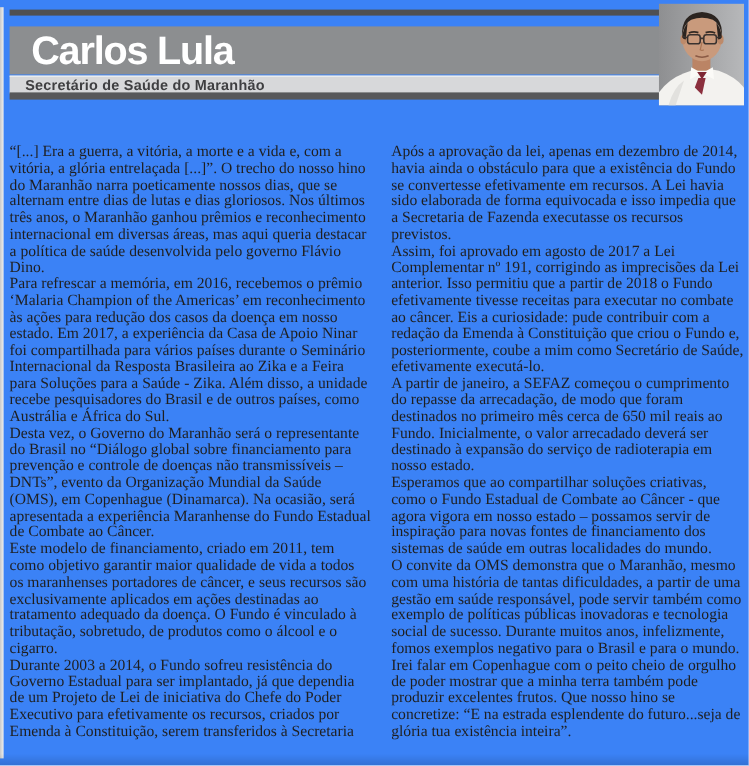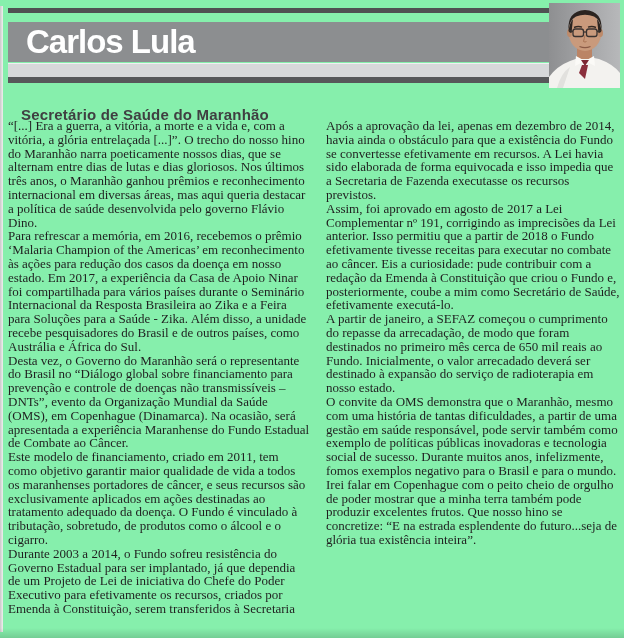--- a/index.html
+++ b/index.html
@@ -1,17 +1,17 @@
 <!DOCTYPE html>
 <html lang="pt"><head>
 <meta charset="utf-8">
 <style>
   html,body{margin:0;padding:0;background:#ffffff;}
   #page{
-    position:relative;width:624px;height:638px;background:#86efac;
+    position:relative;width:624px;height:638px;background:#3b82f6;
     overflow:hidden;font-family:"Liberation Serif",serif;
   }
   .scan-edge{
     position:absolute;left:0;top:6px;width:3px;height:626px;
     background:linear-gradient(to right,#c9c9c9,#efefef);
   }
   
   .rule{position:absolute;left:8px;width:608px;height:5px;background:#4f5052;}
   .rule-top{top:8px;}
   .rule-bottom{top:77px;height:6px;background:#57585a;}
@@ -24,21 +24,21 @@
     font-family:"Liberation Sans",sans-serif;font-weight:bold;
     font-size:33px;letter-spacing:-1px;color:#ffffff;
   }
   .title-band{
     position:absolute;left:8px;top:63px;width:608px;height:14px;
     background:#d7d8da;border-top:1px solid #eff0f1;
   }
   .author-title{
     position:absolute;left:13px;top:0;line-height:14px;
     font-family:"Liberation Sans",sans-serif;font-weight:bold;
-    font-size:15px;letter-spacing:.2px;color:#3f3f41;margin-top:44px;
+    font-size:12px;letter-spacing:.2px;color:#3f3f41;
   }
   .portrait{
     position:absolute;left:549px;top:3px;width:71px;height:85px;z-index:5;
   }
   
   .headline{
     position:absolute;left:8px;top:86px;width:600px;
     font-family:"Liberation Sans",sans-serif;font-weight:900;
     font-size:25px;letter-spacing:-.5px;color:#141414;
   }
@@ -127,18 +127,19 @@
         <p>“[...] Era a guerra, a vitória, a morte e a vida e, com a vitória, a glória entrelaçada [...]”. O trecho do nosso hino do Maranhão narra poeticamente nossos dias, que se alternam entre dias de lutas e dias gloriosos. Nos últimos três anos, o Maranhão ganhou prêmios e reconhecimento internacional em diversas áreas, mas aqui queria destacar a política de saúde desenvolvida pelo governo Flávio Dino.</p>
         <p>Para refrescar a memória, em 2016, recebemos o prêmio ‘Malaria Champion of the Americas’ em reconhecimento às ações para redução dos casos da doença em nosso estado. Em 2017, a experiência da Casa de Apoio Ninar foi compartilhada para vários países durante o Seminário Internacional da Resposta Brasileira ao Zika e a Feira para Soluções para a Saúde - Zika. Além disso, a unidade recebe pesquisadores do Brasil e de outros países, como Austrália e África do Sul.</p>
         <p>Desta vez, o Governo do Maranhão será o representante do Brasil no “Diálogo global sobre financiamento para prevenção e controle de doenças não transmissíveis – DNTs”, evento da Organização Mundial da Saúde (OMS), em Copenhague (Dinamarca). Na ocasião, será apresentada a experiência Maranhense do Fundo Estadual de Combate ao Câncer.</p>
         <p>Este modelo de financiamento, criado em 2011, tem como objetivo garantir maior qualidade de vida a todos os maranhenses portadores de câncer, e seus recursos são exclusivamente aplicados em ações destinadas ao tratamento adequado da doença. O Fundo é vinculado à tributação, sobretudo, de produtos como o álcool e o cigarro.</p>
         <p>Durante 2003 a 2014, o Fundo sofreu resistência do Governo Estadual para ser implantado, já que dependia de um Projeto de Lei de iniciativa do Chefe do Poder Executivo para efetivamente os recursos, criados por Emenda à Constituição, serem transferidos à Secretaria</p>
       </div>
     <div class="col col-right">
         <p>Após a aprovação da lei, apenas em dezembro de 2014, havia ainda o obstáculo para que a existência do Fundo se convertesse efetivamente em recursos. A Lei havia sido elaborada de forma equivocada e isso impedia que a Secretaria de Fazenda executasse os recursos previstos.</p>
         <p>Assim, foi aprovado em agosto de 2017 a Lei Complementar nº 191, corrigindo as imprecisões da Lei anterior. Isso permitiu que a partir de 2018 o Fundo efetivamente tivesse receitas para executar no combate ao câncer. Eis a curiosidade: pude contribuir com a redação da Emenda à Constituição que criou o Fundo e, posteriormente, coube a mim como Secretário de Saúde, efetivamente executá-lo.</p>
         <p>A partir de janeiro, a SEFAZ começou o cumprimento do repasse da arrecadação, de modo que foram destinados no primeiro mês cerca de 650 mil reais ao Fundo. Inicialmente, o valor arrecadado deverá ser destinado à expansão do serviço de radioterapia em nosso estado.</p>
+        <p>Esperamos que ao compartilhar soluções criativas, como o Fundo Estadual de Combate ao Câncer - que agora vigora em nosso estado – possamos servir de inspiração para novas fontes de financiamento dos sistemas de saúde em outras localidades do mundo.</p>
         <p>O convite da OMS demonstra que o Maranhão, mesmo com uma história de tantas dificuldades, a partir de uma gestão em saúde responsável, pode servir também como exemplo de políticas públicas inovadoras e tecnologia social de sucesso. Durante muitos anos, infelizmente, fomos exemplos negativo para o Brasil e para o mundo. Irei falar em Copenhague com o peito cheio de orgulho de poder mostrar que a minha terra também pode produzir excelentes frutos. Que nosso hino se concretize: “E na estrada esplendente do futuro...seja de glória tua existência inteira”.</p>
       </div>
   </div>
 
   <div class="scan-shadow"></div>
 </div>
 
 </body></html>

